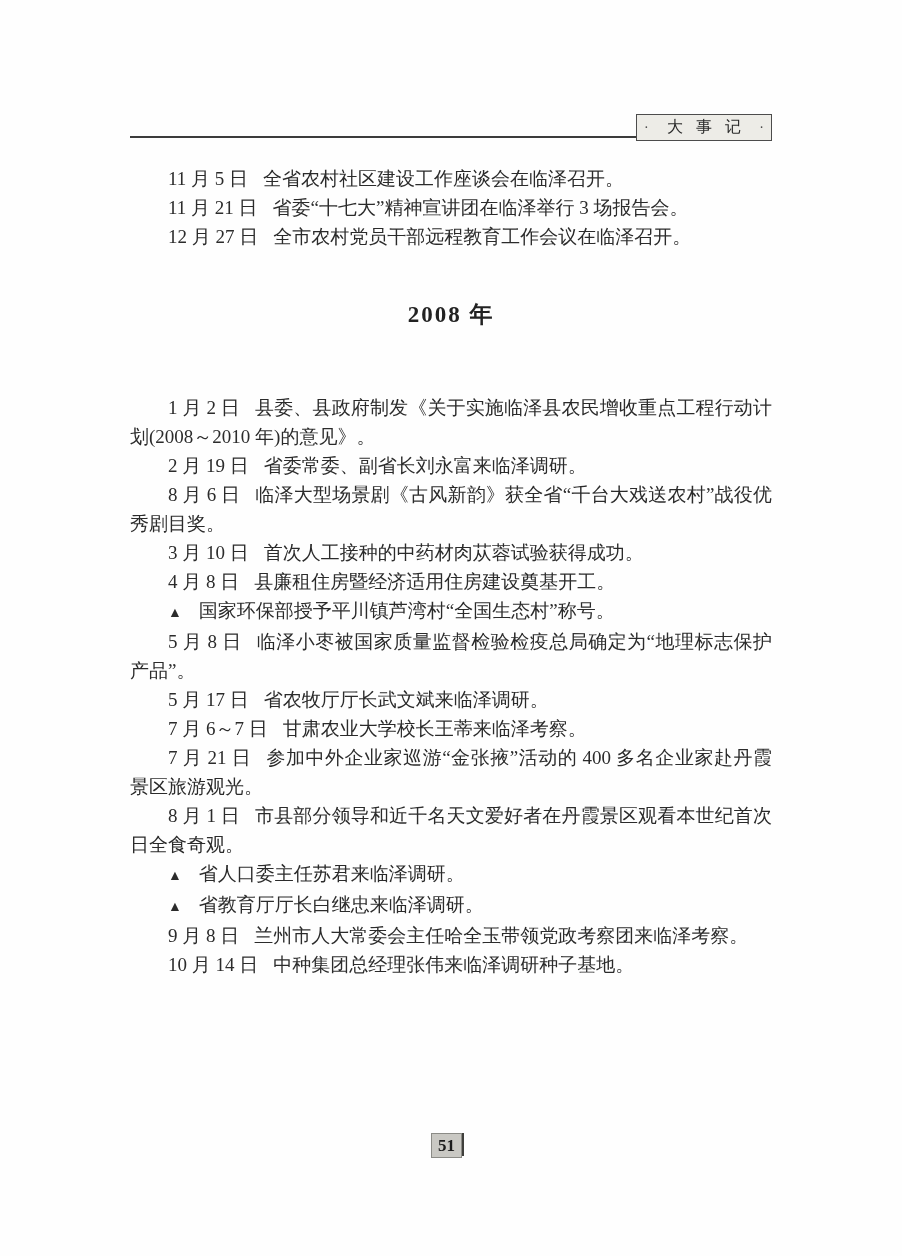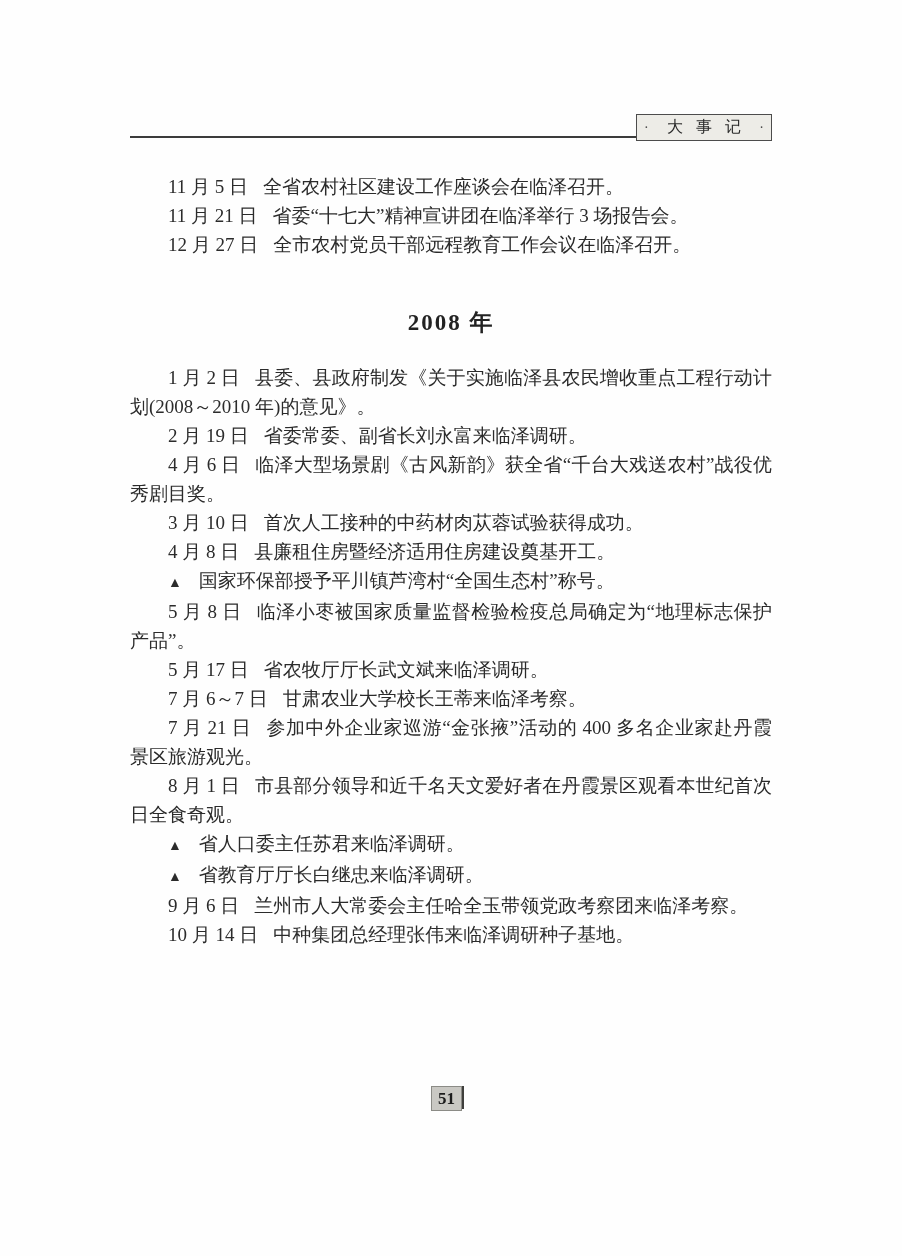--- a/index.html
+++ b/index.html
@@ -38,44 +38,44 @@
   .hdot { font-size: 14px; color: #4a4a4a; }
   .htitle {
     letter-spacing: 13px;
     margin-right: -13px;
     font-size: 16px;
     color: #2a2a2a;
   }
   
   .content {
     position: absolute;
-    left: 130px; top: 172px;
+    left: 130px; top: 164px;
     width: 642px;
     font-size: 19px;
     line-height: 29px;
     text-align: justify;
     color: #2b2b2b;
   }
   .entry { margin: 0; text-indent: 38px; }
   .lead { margin-right: 15px; white-space: nowrap; }
   .lead.flag { font-size: 14px; margin-right: 17px; }
   .year-heading {
     text-align: center;
     text-indent: 0;
     font-size: 23px;
     font-weight: bold;
     letter-spacing: 2px;
     line-height: 32px;
-    margin: 48px 0 24px 0;
+    margin: 48px 0 62px 0;
     color: #222222;
   }
   
   .page-number-box {
     position: absolute;
-    left: 431px; top: 1086px;
+    left: 431px; top: 1133px;
     width: 31px; height: 25px;
     box-sizing: border-box;
     background: #c9c8c3;
     border: 1px solid #8b8b86;
     box-shadow: 3px -1px 0 -1px #3f3f3c;
     display: flex;
     align-items: center;
     justify-content: center;
   }
   .page-number {
@@ -110,21 +110,21 @@
       </div>
 
     <h2 class="year-heading">2008 年</h2>
 
     <div>
 
         <p class="entry"><span class="lead">1 月 2 日</span><span>县委、县政府制发《关于实施临泽县农民增收重点工程行动计划(2008～2010 年)的意见》。</span></p>
 
         <p class="entry"><span class="lead">2 月 19 日</span><span>省委常委、副省长刘永富来临泽调研。</span></p>
 
-        <p class="entry"><span class="lead">4 月 6 日</span><span>临泽大型场景剧《古风新韵》获全省“千台大戏送农村”战役优秀剧目奖。</span></p>
+        <p class="entry"><span class="lead">8 月 6 日</span><span>临泽大型场景剧《古风新韵》获全省“千台大戏送农村”战役优秀剧目奖。</span></p>
 
         <p class="entry"><span class="lead">3 月 10 日</span><span>首次人工接种的中药材肉苁蓉试验获得成功。</span></p>
 
         <p class="entry"><span class="lead">4 月 8 日</span><span>县廉租住房暨经济适用住房建设奠基开工。</span></p>
 
         <p class="entry"><span class="lead flag">▲</span><span>国家环保部授予平川镇芦湾村“全国生态村”称号。</span></p>
 
         <p class="entry"><span class="lead">5 月 8 日</span><span>临泽小枣被国家质量监督检验检疫总局确定为“地理标志保护产品”。</span></p>
 
         <p class="entry"><span class="lead">5 月 17 日</span><span>省农牧厅厅长武文斌来临泽调研。</span></p>
@@ -135,21 +135,21 @@
 
 
 
         <p class="entry"><span class="lead">8 月 1 日</span><span>市县部分领导和近千名天文爱好者在丹霞景区观看本世纪首次日全食奇观。</span></p>
 
         <p class="entry"><span class="lead flag">▲</span><span>省人口委主任苏君来临泽调研。</span></p>
 
         <p class="entry"><span class="lead flag">▲</span><span>省教育厅厅长白继忠来临泽调研。</span></p>
 
 
-        <p class="entry"><span class="lead">9 月 6 日</span><span>兰州市人大常委会主任哈全玉带领党政考察团来临泽考察。</span></p>
+        <p class="entry"><span class="lead">9 月 8 日</span><span>兰州市人大常委会主任哈全玉带领党政考察团来临泽考察。</span></p>
 
 
         <p class="entry"><span class="lead">10 月 14 日</span><span>中种集团总经理张伟来临泽调研种子基地。</span></p>
 
       </div>
 
   </div>
 
   <div class="page-number-box">
     <span class="page-number">51</span>

